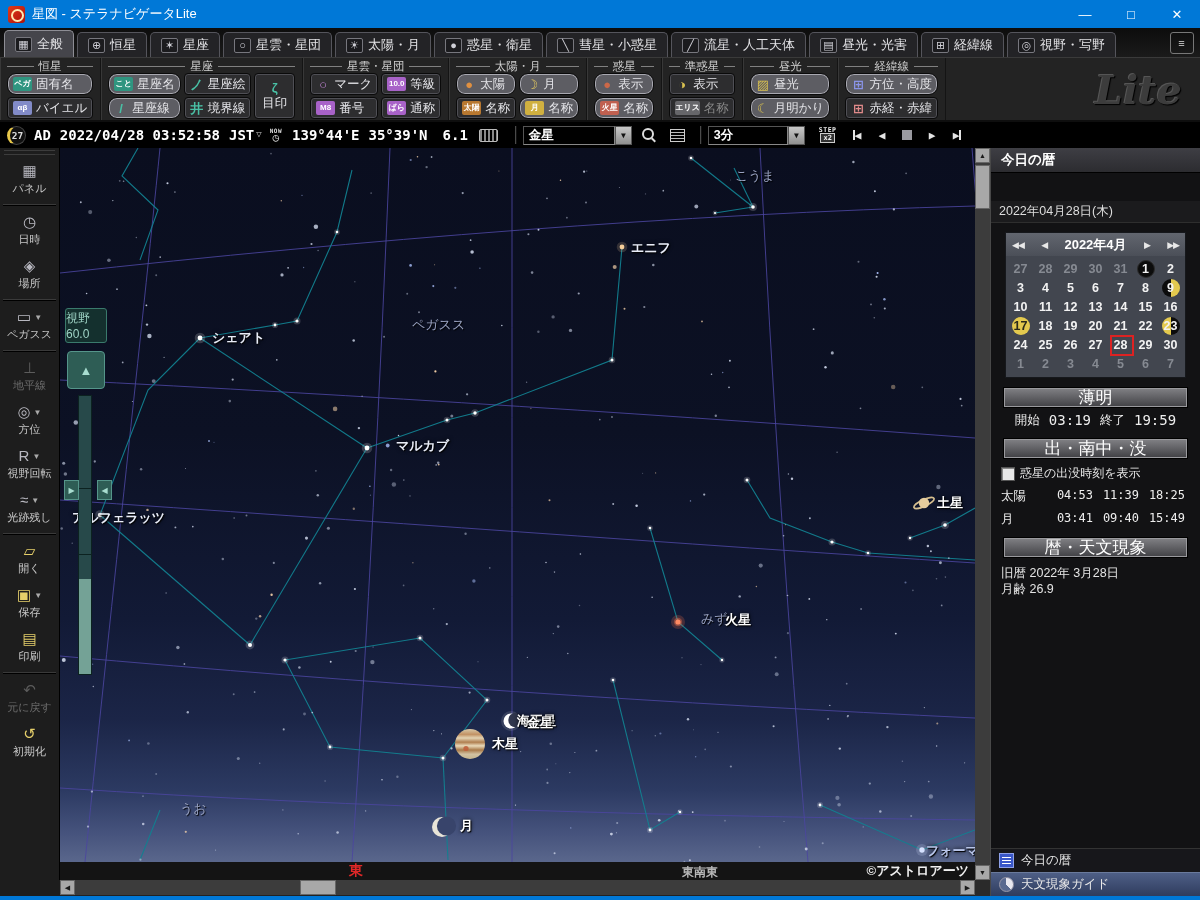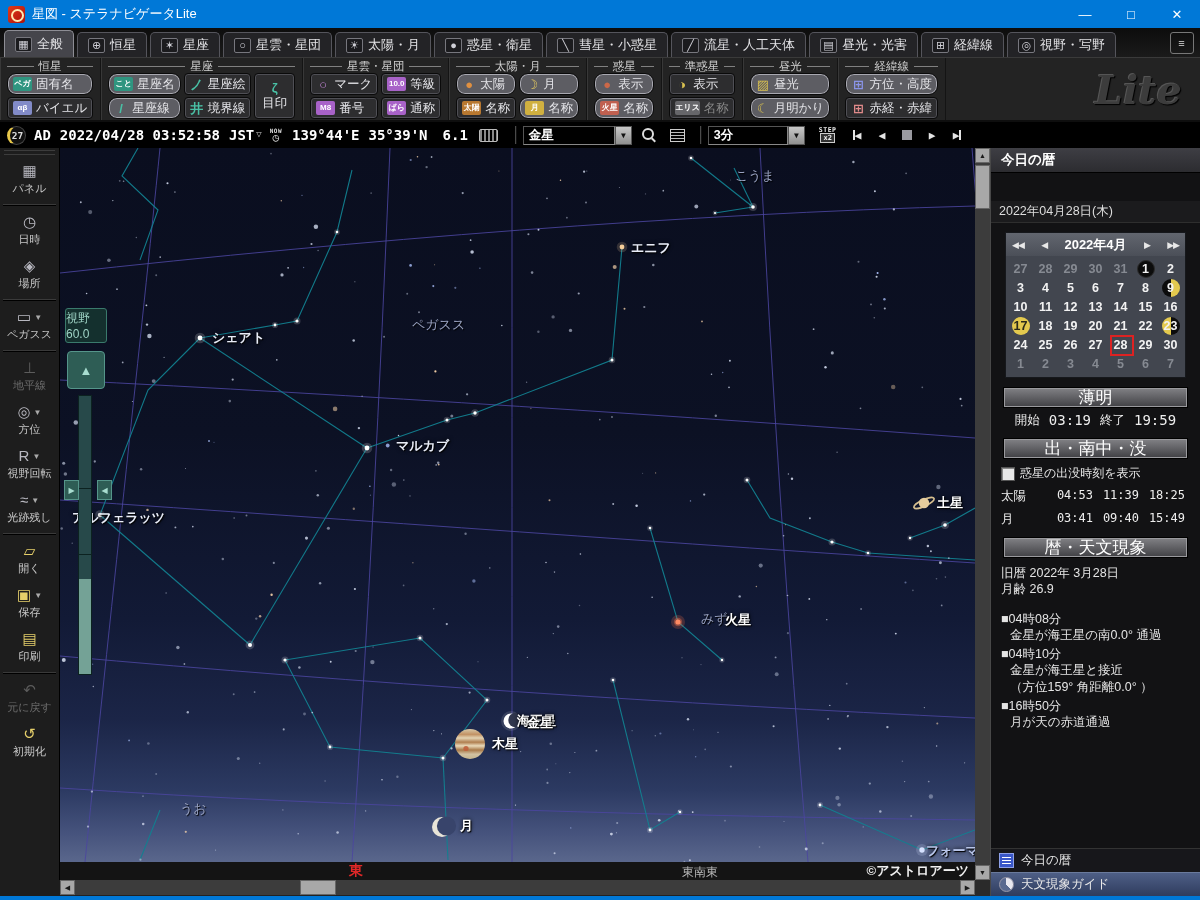--- a/index.html
+++ b/index.html
@@ -75,21 +75,21 @@
   #fov-lab{width:40px;background:#14302e;border:1px solid #3a7a6c;border-radius:3px;color:#9fd4c6;text-align:left;font-size:12px;padding:1px 0;}
   .fov-btn{width:36px;height:36px;margin:8px 0 0 2px;background:#2e5d55;border:1px solid #55958a;border-radius:4px;color:#a8ddd0;display:flex;align-items:center;justify-content:center;font-size:13px;}
   #fov-track{position:relative;width:14px;height:280px;margin:6px 0 0 13px;background:#27494a;border:1px solid #0c2220;box-sizing:border-box;}
   #fov-fill{position:absolute;left:0;bottom:0;width:100%;height:95px;background:#74a296;}
   #fov-tick1{position:absolute;left:0;top:92px;width:100%;height:1px;background:#0c2220;}
   #fov-tick2{position:absolute;left:0;top:158px;width:100%;height:1px;background:#0c2220;}
   .fov-h{position:absolute;top:172px;width:13px;height:18px;background:#2e5d55;border:1px solid #55958a;color:#a8ddd0;font-size:8px;display:flex;align-items:center;justify-content:center;}
   
   #infobar{position:absolute;left:60px;top:862px;width:915px;height:18px;background:#141414;color:#b8b8b8;font-size:13px;}
   #dir-e{position:absolute;left:289px;top:0px;color:#e02828;font-weight:bold;font-size:14px;}
-  #dir-ese{position:absolute;left:622px;top:2px;font-size:12px;}
+  #dir-ese{position:absolute;left:622px;top:2px;font-size:12px;font-weight:bold;}
   #copyright{position:absolute;right:6px;top:0px;color:#f0f0f0;font-size:13px;font-weight:bold;}
   
   #vscroll{position:absolute;left:975px;top:148px;width:15px;height:732px;background:#3c3c3c;}
   #hscroll{position:absolute;left:60px;top:880px;width:915px;height:15px;background:#3c3c3c;}
   .scr-btn{position:absolute;background:#a8a8a8;border:1px solid #666;box-sizing:border-box;display:flex;align-items:center;justify-content:center;color:#1a1a1a;font-size:7px;}
   .scr-thumb{position:absolute;background:#a8a8a8;border:1px solid #666;box-sizing:border-box;}
   #corner-bl{position:absolute;left:0;top:880px;width:60px;height:16px;background:#1d1d1d;}
   #corner-br{position:absolute;left:975px;top:880px;width:15px;height:16px;background:#2a2a2a;}
   
   #panel{position:absolute;left:990px;top:148px;width:210px;height:748px;background:#121214;border-left:1px solid #484848;box-sizing:border-box;color:#e6e6e6;}
@@ -1169,29 +1169,20 @@
           <span class="tm">09:40</span>
           <span class="tm">15:49</span>
         </div>
       </div>
 
     <div class="sect-head">暦・天文現象</div>
     <div id="phen">
       <div>旧暦 2022年 3月28日</div>
       <div>月齢 26.9</div>
       <div style="height:10px"></div>
-      <div id="events">
-          <div class="ev-t">■04時08分</div>
-          <div class="ev-d">金星が海王星の南0.0°  通過</div>
-          <div class="ev-t">■04時10分</div>
-          <div class="ev-d">金星が海王星と接近</div>
-          <div class="ev-d">（方位159°  角距離0.0°  ）</div>
-          <div class="ev-t">■16時50分</div>
-          <div class="ev-d">月が天の赤道通過</div>
-        </div>
     </div>
 
     <div id="panel-footer">
         <div class="pf-item">
           <span class="pf-ic-cal"></span>
           <span>今日の暦</span>
         </div>
         <div class="pf-item active">
           <span class="pf-ic-guide"></span>
           <span>天文現象ガイド</span>

